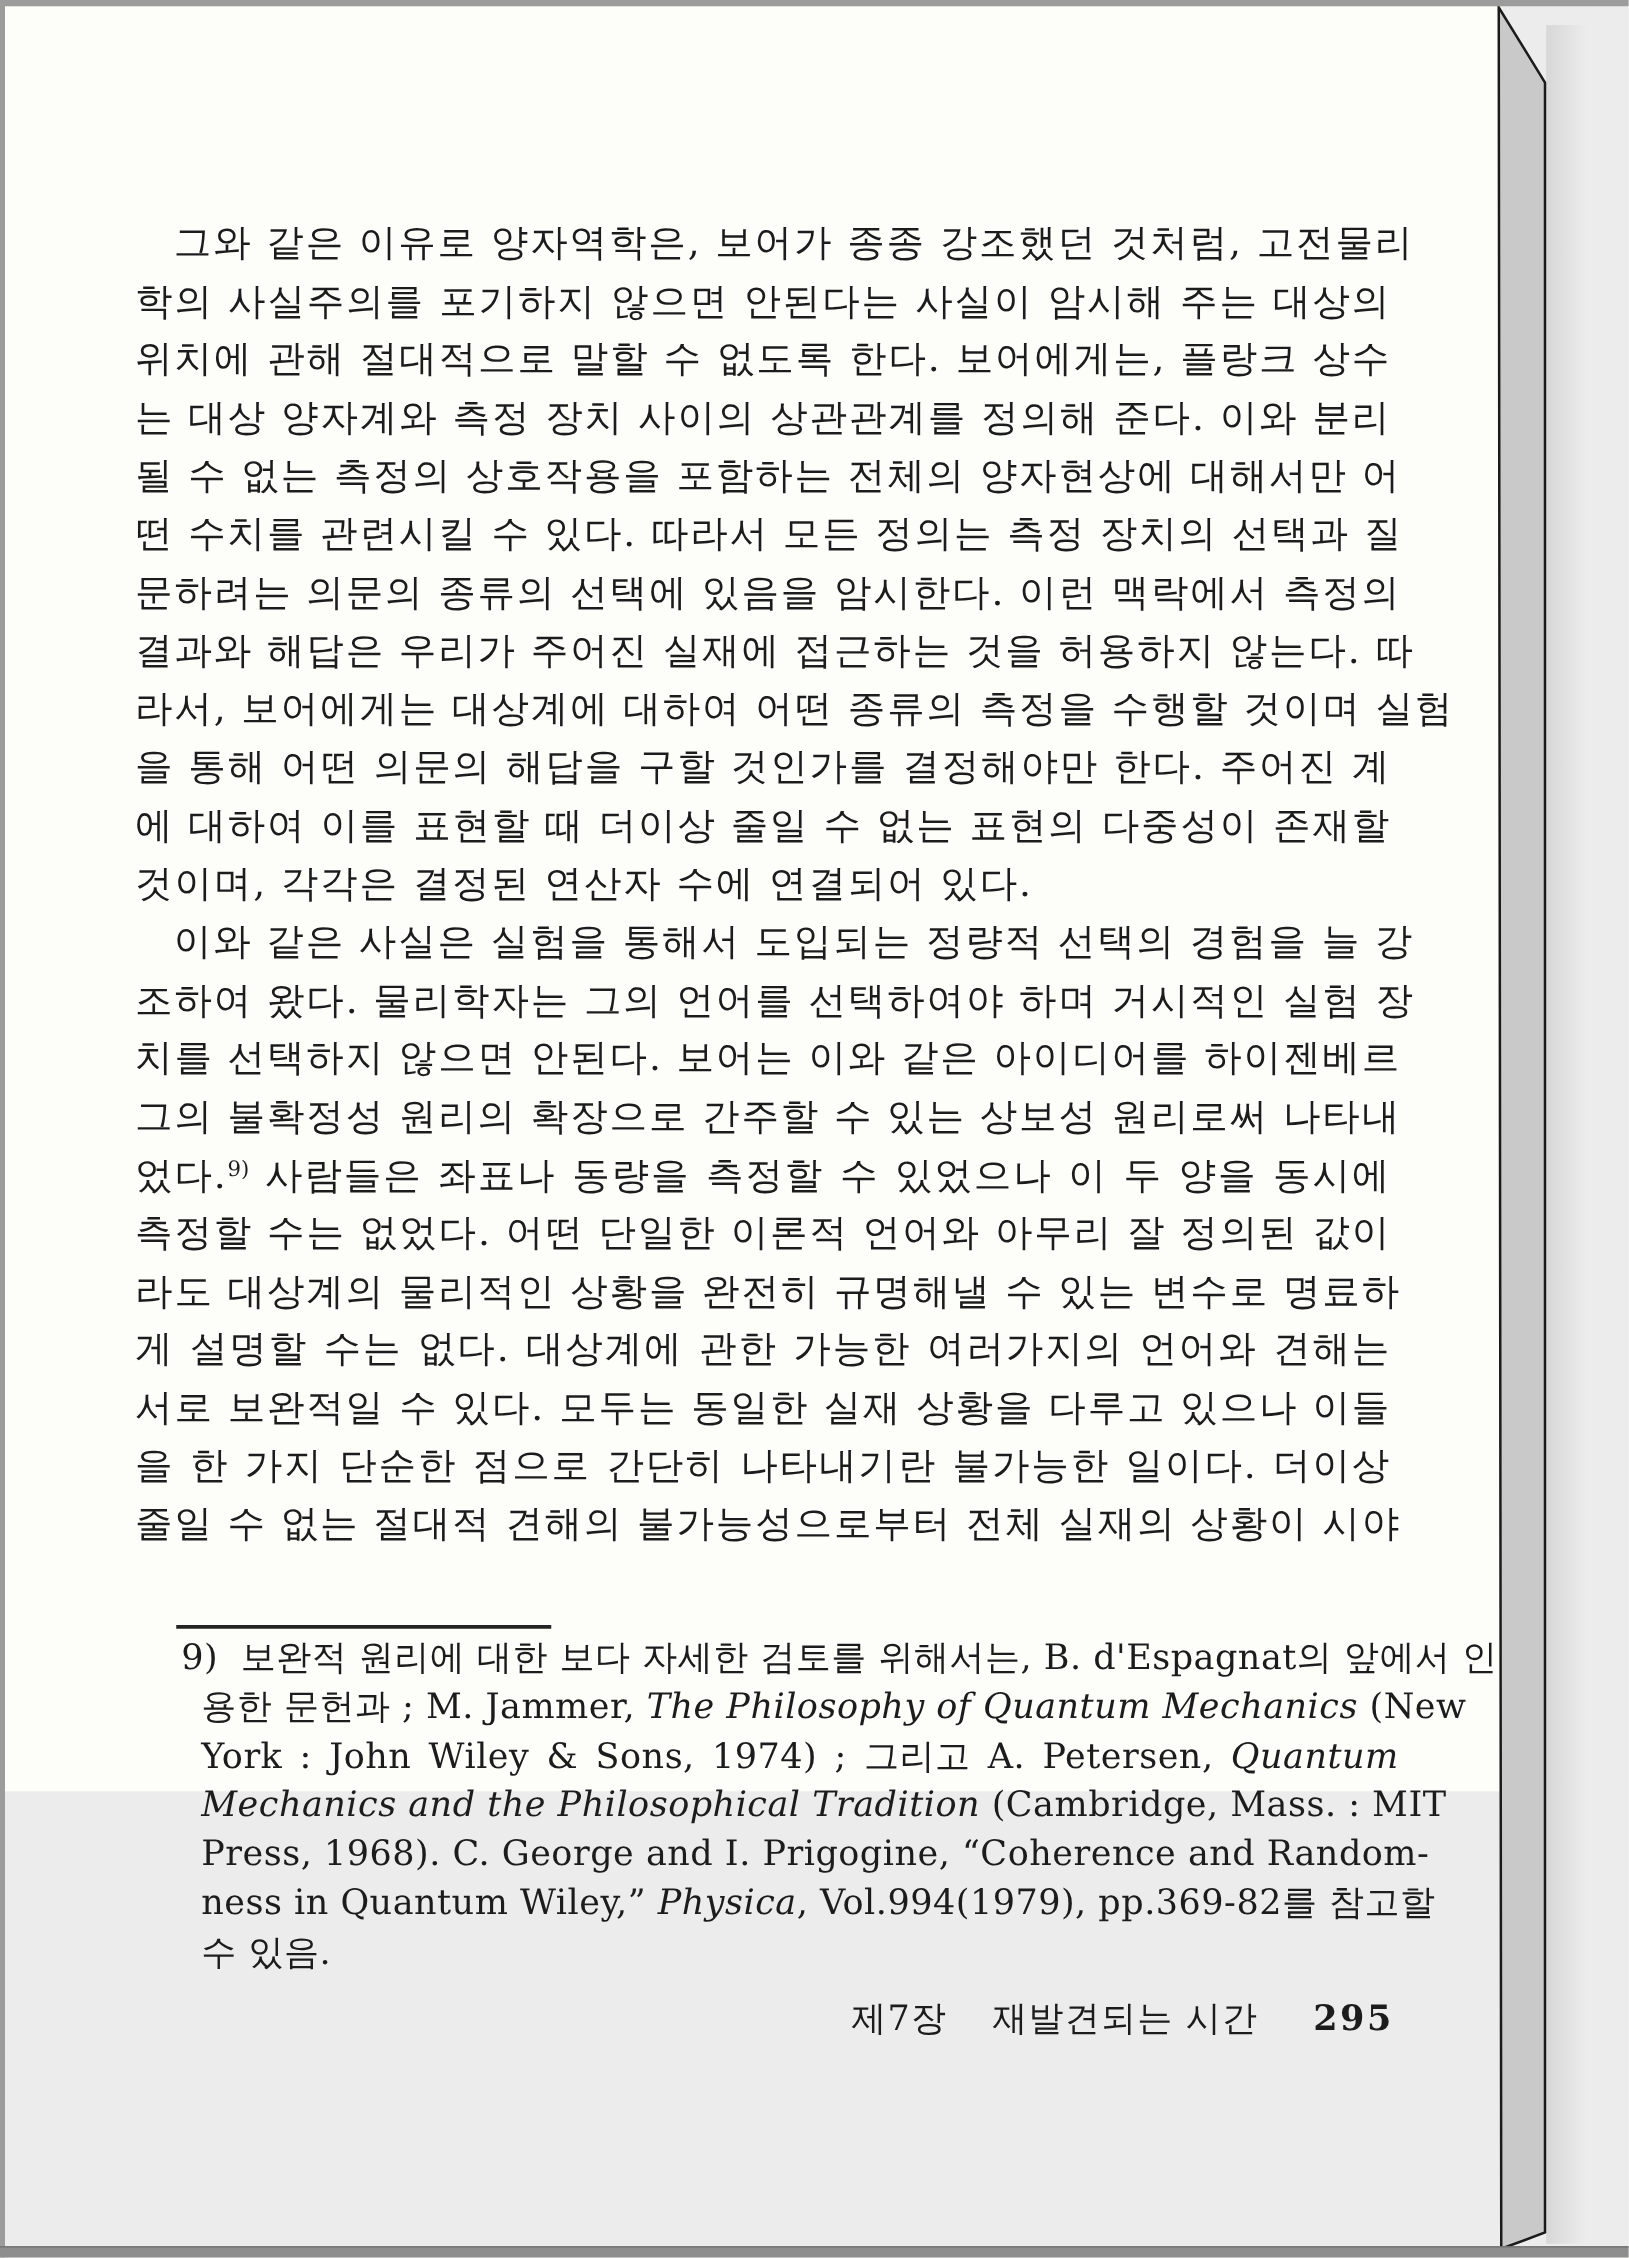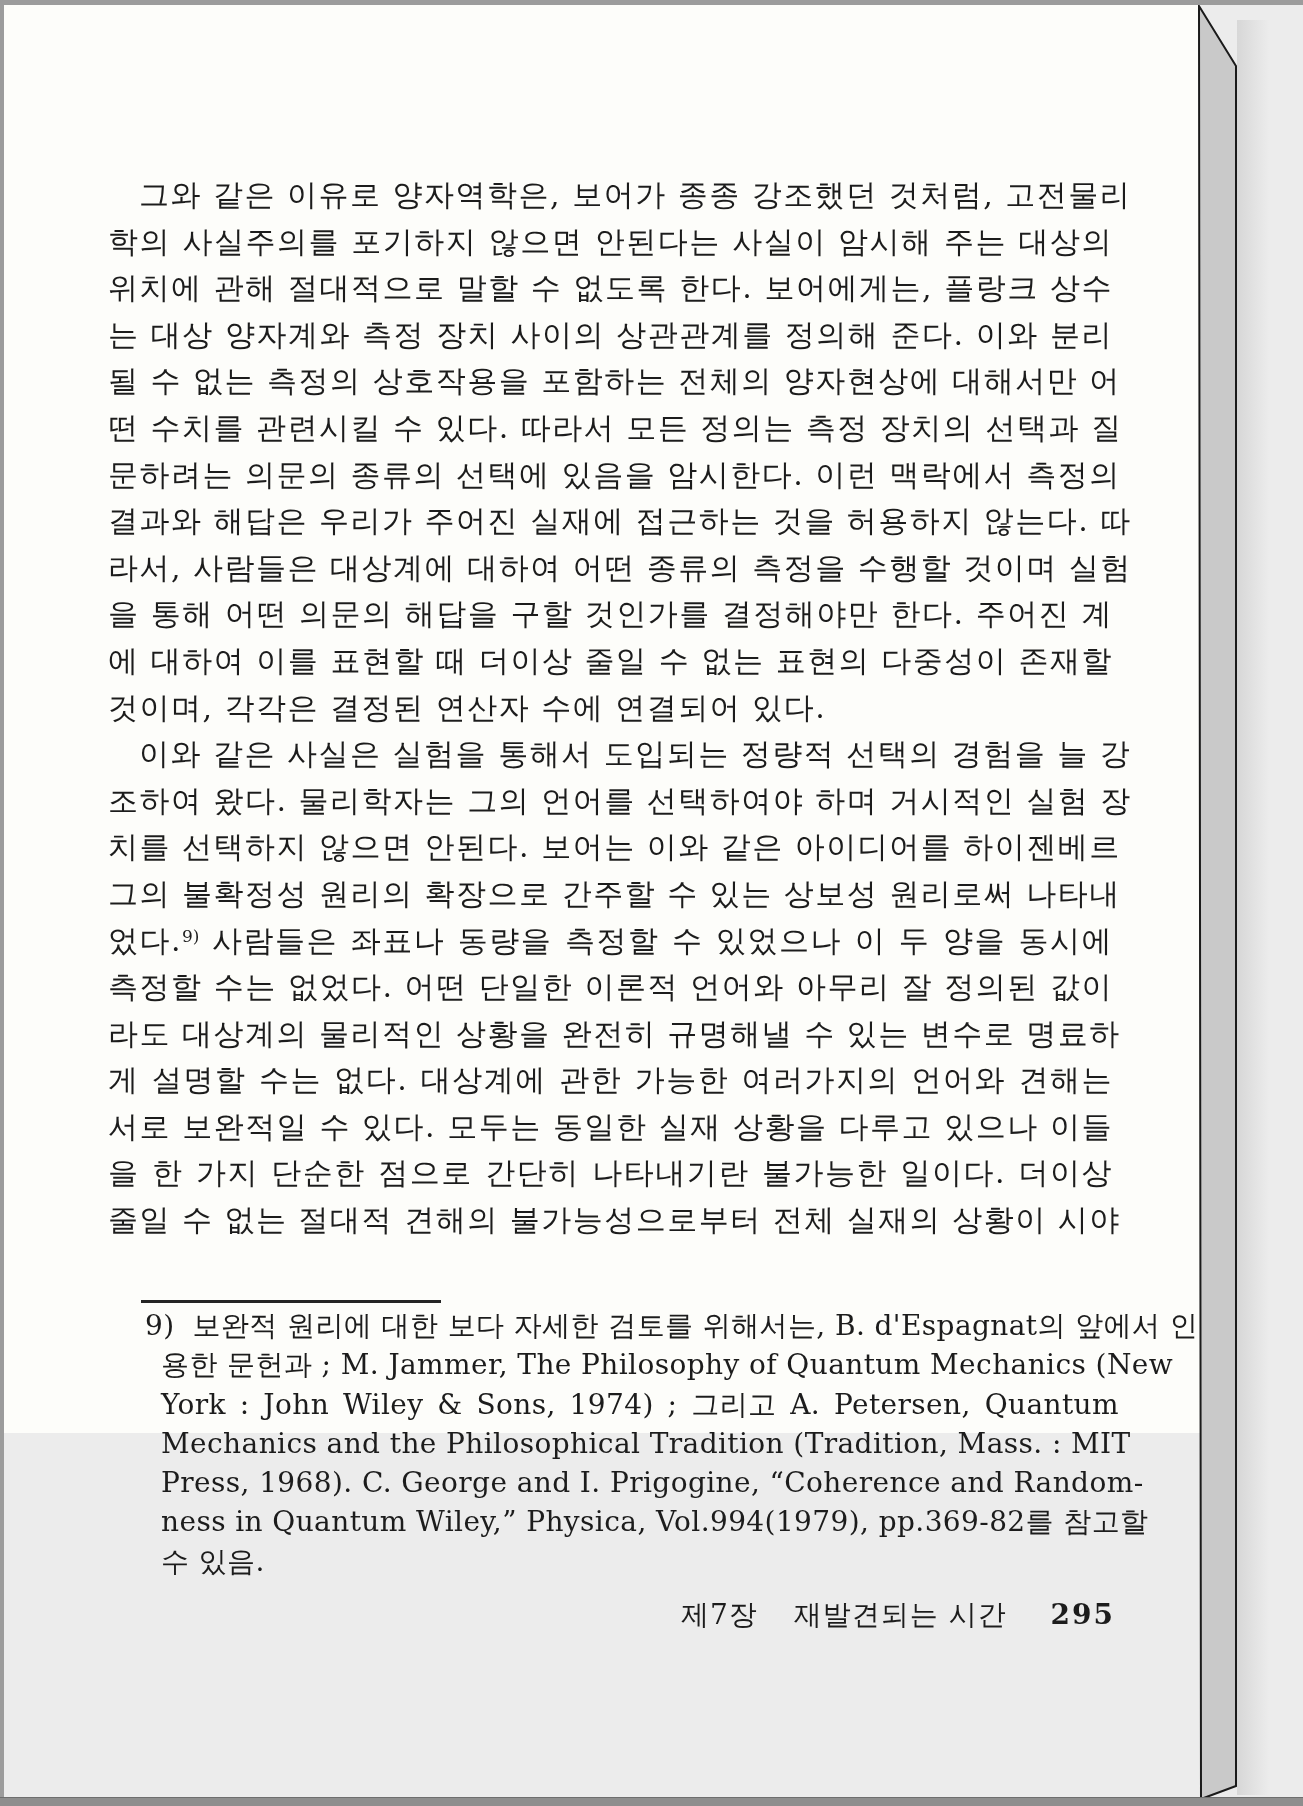--- a/index.html
+++ b/index.html
@@ -23,21 +23,21 @@
   .tline{height:46.6px;line-height:46.6px;white-space:nowrap;text-align:justify;text-align-last:justify;}
   .tline.nj{text-align-last:left;}
   .tline.ind{text-indent:31px;}
   .tline sup{font-size:17px;line-height:0;vertical-align:9px;letter-spacing:0;}
   
   .fn-rule{position:absolute;left:137px;top:1295px;width:300px;height:3px;background:#242424;}
   .footnote{position:absolute;left:141px;top:1301px;width:974px;font-size:28px;letter-spacing:0.4px;}
   .footnote .tline{height:39.3px;line-height:39.3px;}
   .footnote .tline.cont{padding-left:16px;}
   .seg-m{margin-right:18px;}
-  .seg-i{}
+  .seg-i{font-style:italic;}
   
   .footer{position:absolute;right:85px;top:1591px;font-size:28px;letter-spacing:1px;white-space:nowrap;text-align:right;}
   .footer .gap1{margin-left:26px;}
   .footer .gap2{margin-left:34px;font-weight:bold;letter-spacing:2px;}
 </style>
 </head>
 <body>
 
 <div class="scan">
 
@@ -45,21 +45,21 @@
     <div class="body-text">
       <div>
           <div class="tline ind"><span>그와 같은 이유로 양자역학은, 보어가 종종 강조했던 것처럼, 고전물리</span></div>
           <div class="tline"><span>학의 사실주의를 포기하지 않으면 안된다는 사실이 암시해 주는 대상의</span></div>
           <div class="tline"><span>위치에 관해 절대적으로 말할 수 없도록 한다. 보어에게는, 플랑크 상수</span></div>
           <div class="tline"><span>는 대상 양자계와 측정 장치 사이의 상관관계를 정의해 준다. 이와 분리</span></div>
           <div class="tline"><span>될 수 없는 측정의 상호작용을 포함하는 전체의 양자현상에 대해서만 어</span></div>
           <div class="tline"><span>떤 수치를 관련시킬 수 있다. 따라서 모든 정의는 측정 장치의 선택과 질</span></div>
           <div class="tline"><span>문하려는 의문의 종류의 선택에 있음을 암시한다. 이런 맥락에서 측정의</span></div>
           <div class="tline"><span>결과와 해답은 우리가 주어진 실재에 접근하는 것을 허용하지 않는다. 따</span></div>
-          <div class="tline"><span>라서, 사람들은 대상계에 대하여 어떤 종류의 측정을 수행할 것이며 실험</span></div>
+          <div class="tline"><span>라서, 보어에게는 대상계에 대하여 어떤 종류의 측정을 수행할 것이며 실험</span></div>
           <div class="tline"><span>을 통해 어떤 의문의 해답을 구할 것인가를 결정해야만 한다. 주어진 계</span></div>
           <div class="tline"><span>에 대하여 이를 표현할 때 더이상 줄일 수 없는 표현의 다중성이 존재할</span></div>
           <div class="tline nj"><span>것이며, 각각은 결정된 연산자 수에 연결되어 있다.</span></div>
         </div>
       <div>
           <div class="tline ind"><span>이와 같은 사실은 실험을 통해서 도입되는 정량적 선택의 경험을 늘 강</span></div>
           <div class="tline"><span>조하여 왔다. 물리학자는 그의 언어를 선택하여야 하며 거시적인 실험 장</span></div>
           <div class="tline"><span>치를 선택하지 않으면 안된다. 보어는 이와 같은 아이디어를 하이젠베르</span></div>
           <div class="tline"><span>그의 불확정성 원리의 확장으로 간주할 수 있는 상보성 원리로써 나타내</span></div>
           <div class="tline"><span>었다.</span><sup>9)</sup><span> 사람들은 좌표나 동량을 측정할 수 있었으나 이 두 양을 동시에</span></div>
@@ -71,21 +71,21 @@
           <div class="tline"><span>줄일 수 없는 절대적 견해의 불가능성으로부터 전체 실재의 상황이 시야</span></div>
         </div>
     </div>
 
     <div class="fn-rule"></div>
 
     <div class="footnote">
         <div class="tline"><span class="seg-m">9)</span><span>보완적 원리에 대한 보다 자세한 검토를 위해서는, B. d'Espagnat의 앞에서 인</span></div>
         <div class="tline cont"><span>용한 문헌과 ; M. Jammer, </span><span class="seg-i">The Philosophy of Quantum Mechanics</span><span> (New</span></div>
         <div class="tline cont"><span>York : John Wiley &amp; Sons, 1974) ; 그리고 A. Petersen, </span><span class="seg-i">Quantum</span></div>
-        <div class="tline cont"><span class="seg-i">Mechanics and the Philosophical Tradition</span><span> (Tradition, Mass. : MIT</span></div>
+        <div class="tline cont"><span class="seg-i">Mechanics and the Philosophical Tradition</span><span> (Cambridge, Mass. : MIT</span></div>
         <div class="tline cont"><span>Press, 1968). C. George and I. Prigogine, “Coherence and Random-</span></div>
         <div class="tline cont"><span>ness in Quantum Wiley,” </span><span class="seg-i">Physica</span><span>, Vol.994(1979), pp.369-82를 참고할</span></div>
         <div class="tline nj cont"><span>수 있음.</span></div>
       </div>
 
     <div class="footer">
       <span>제7장</span>
       <span class="gap1">재발견되는 시간</span>
       <span class="gap2">295</span>
     </div>

